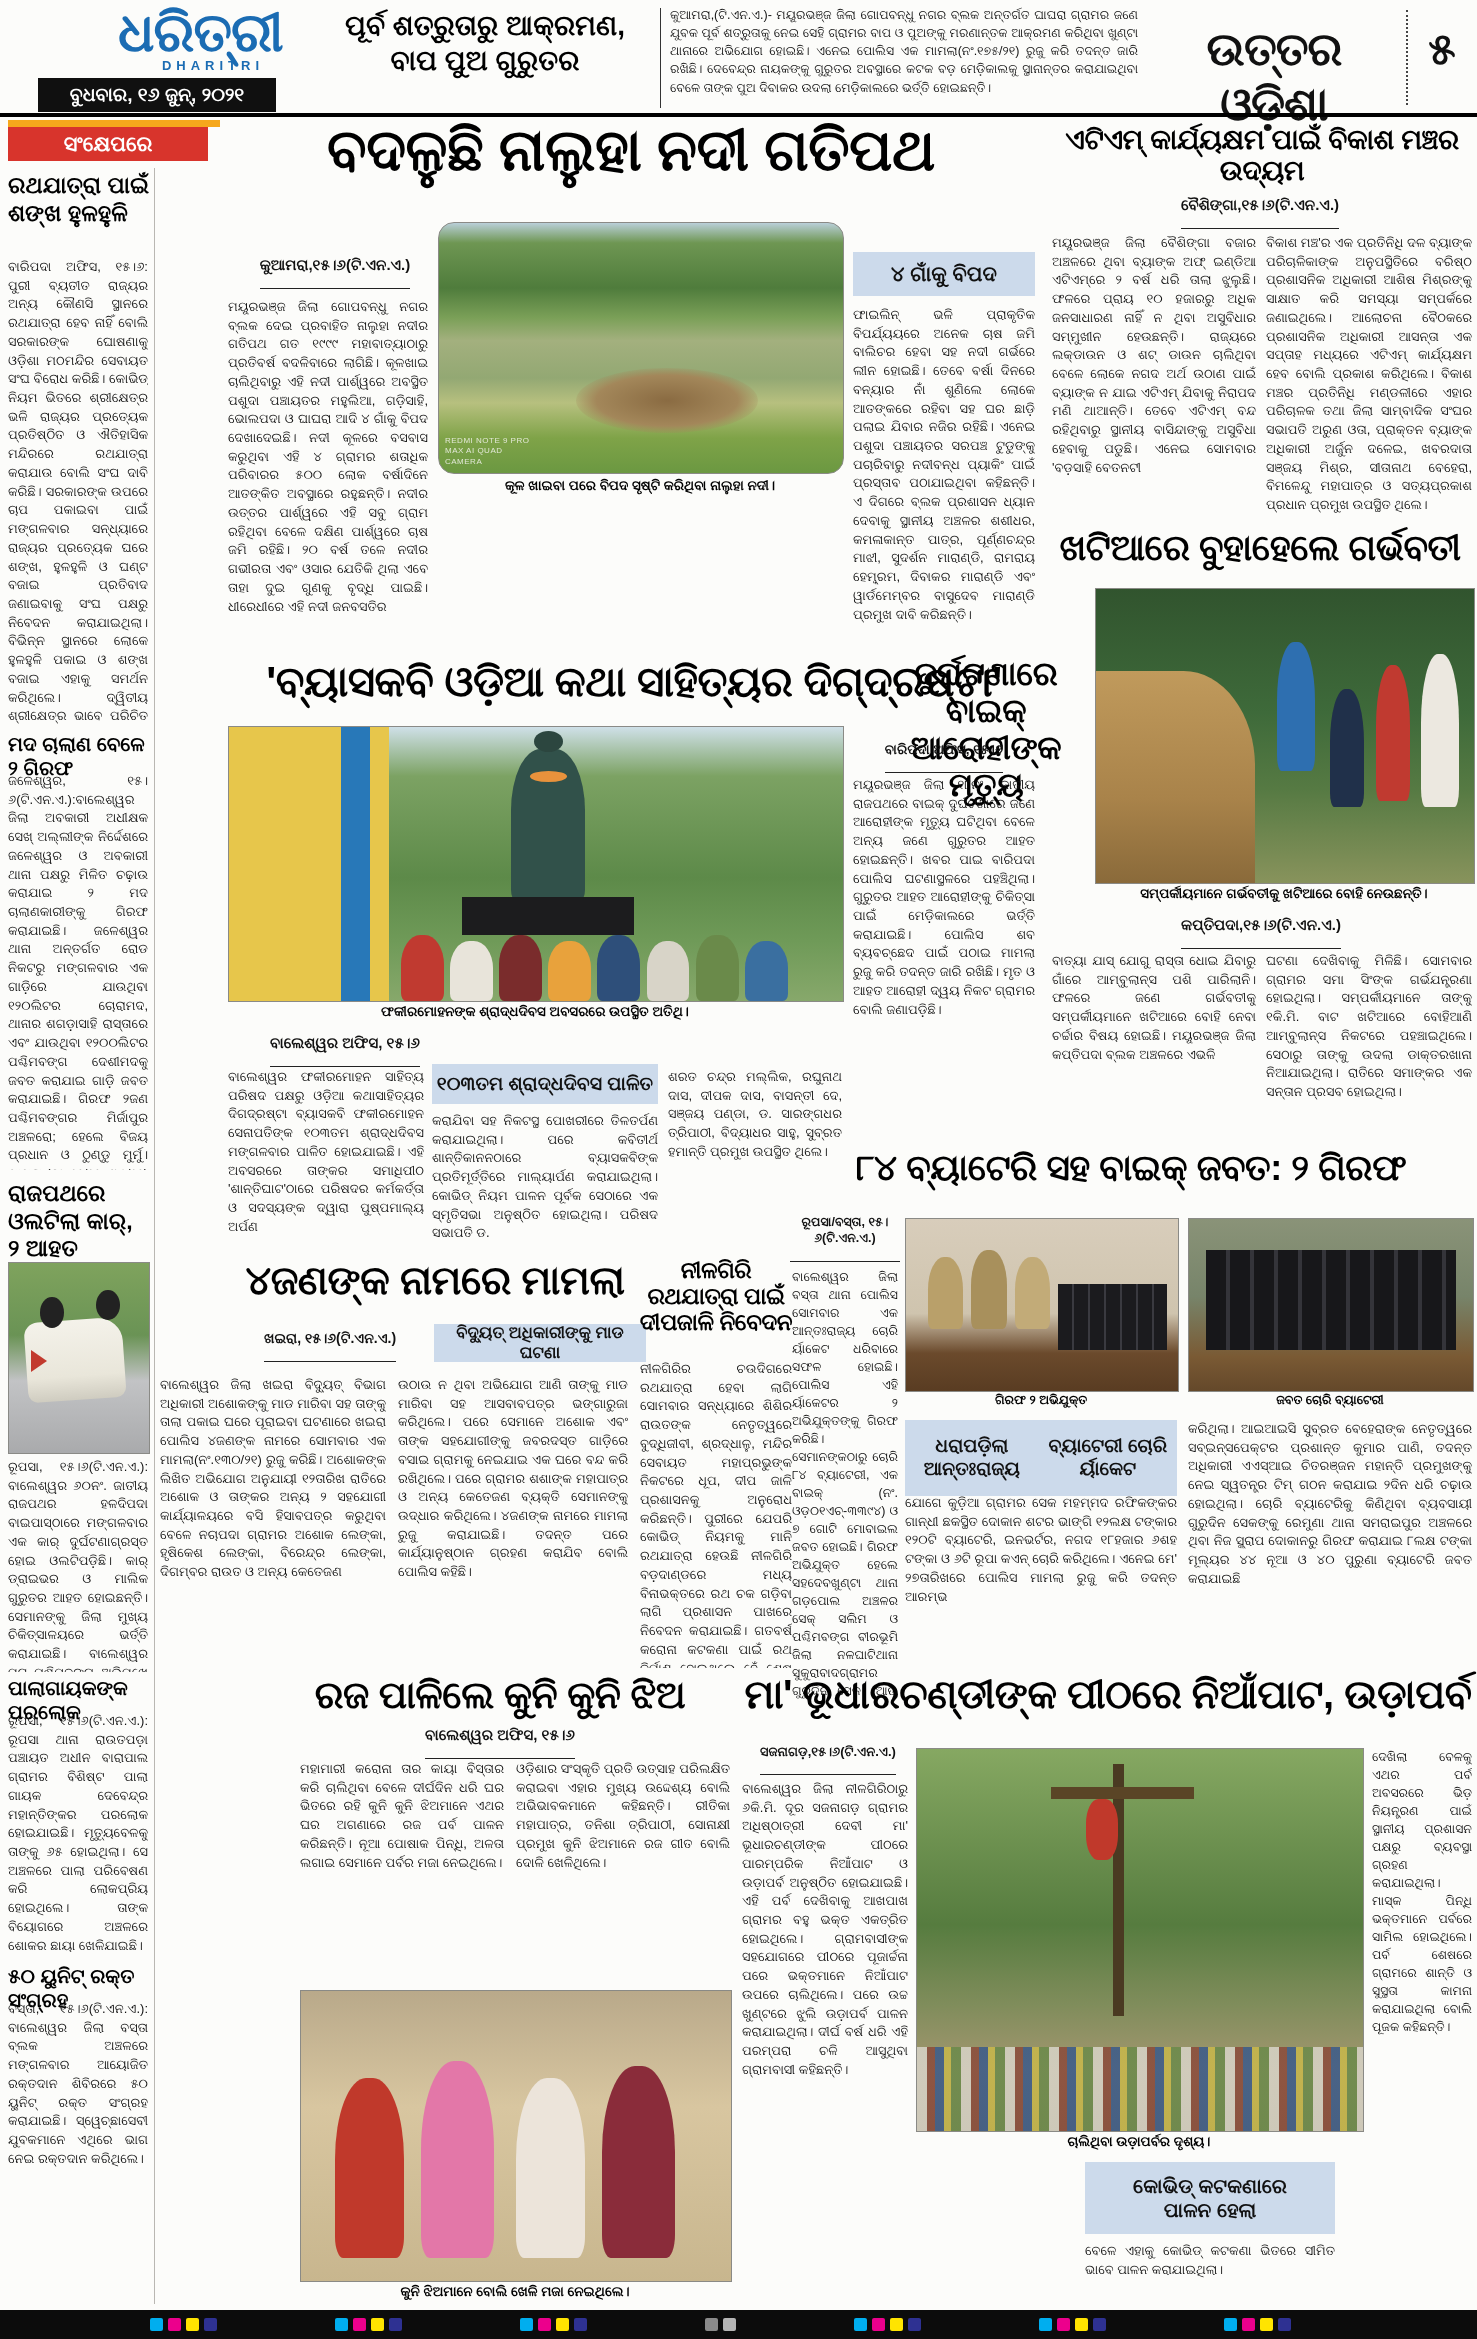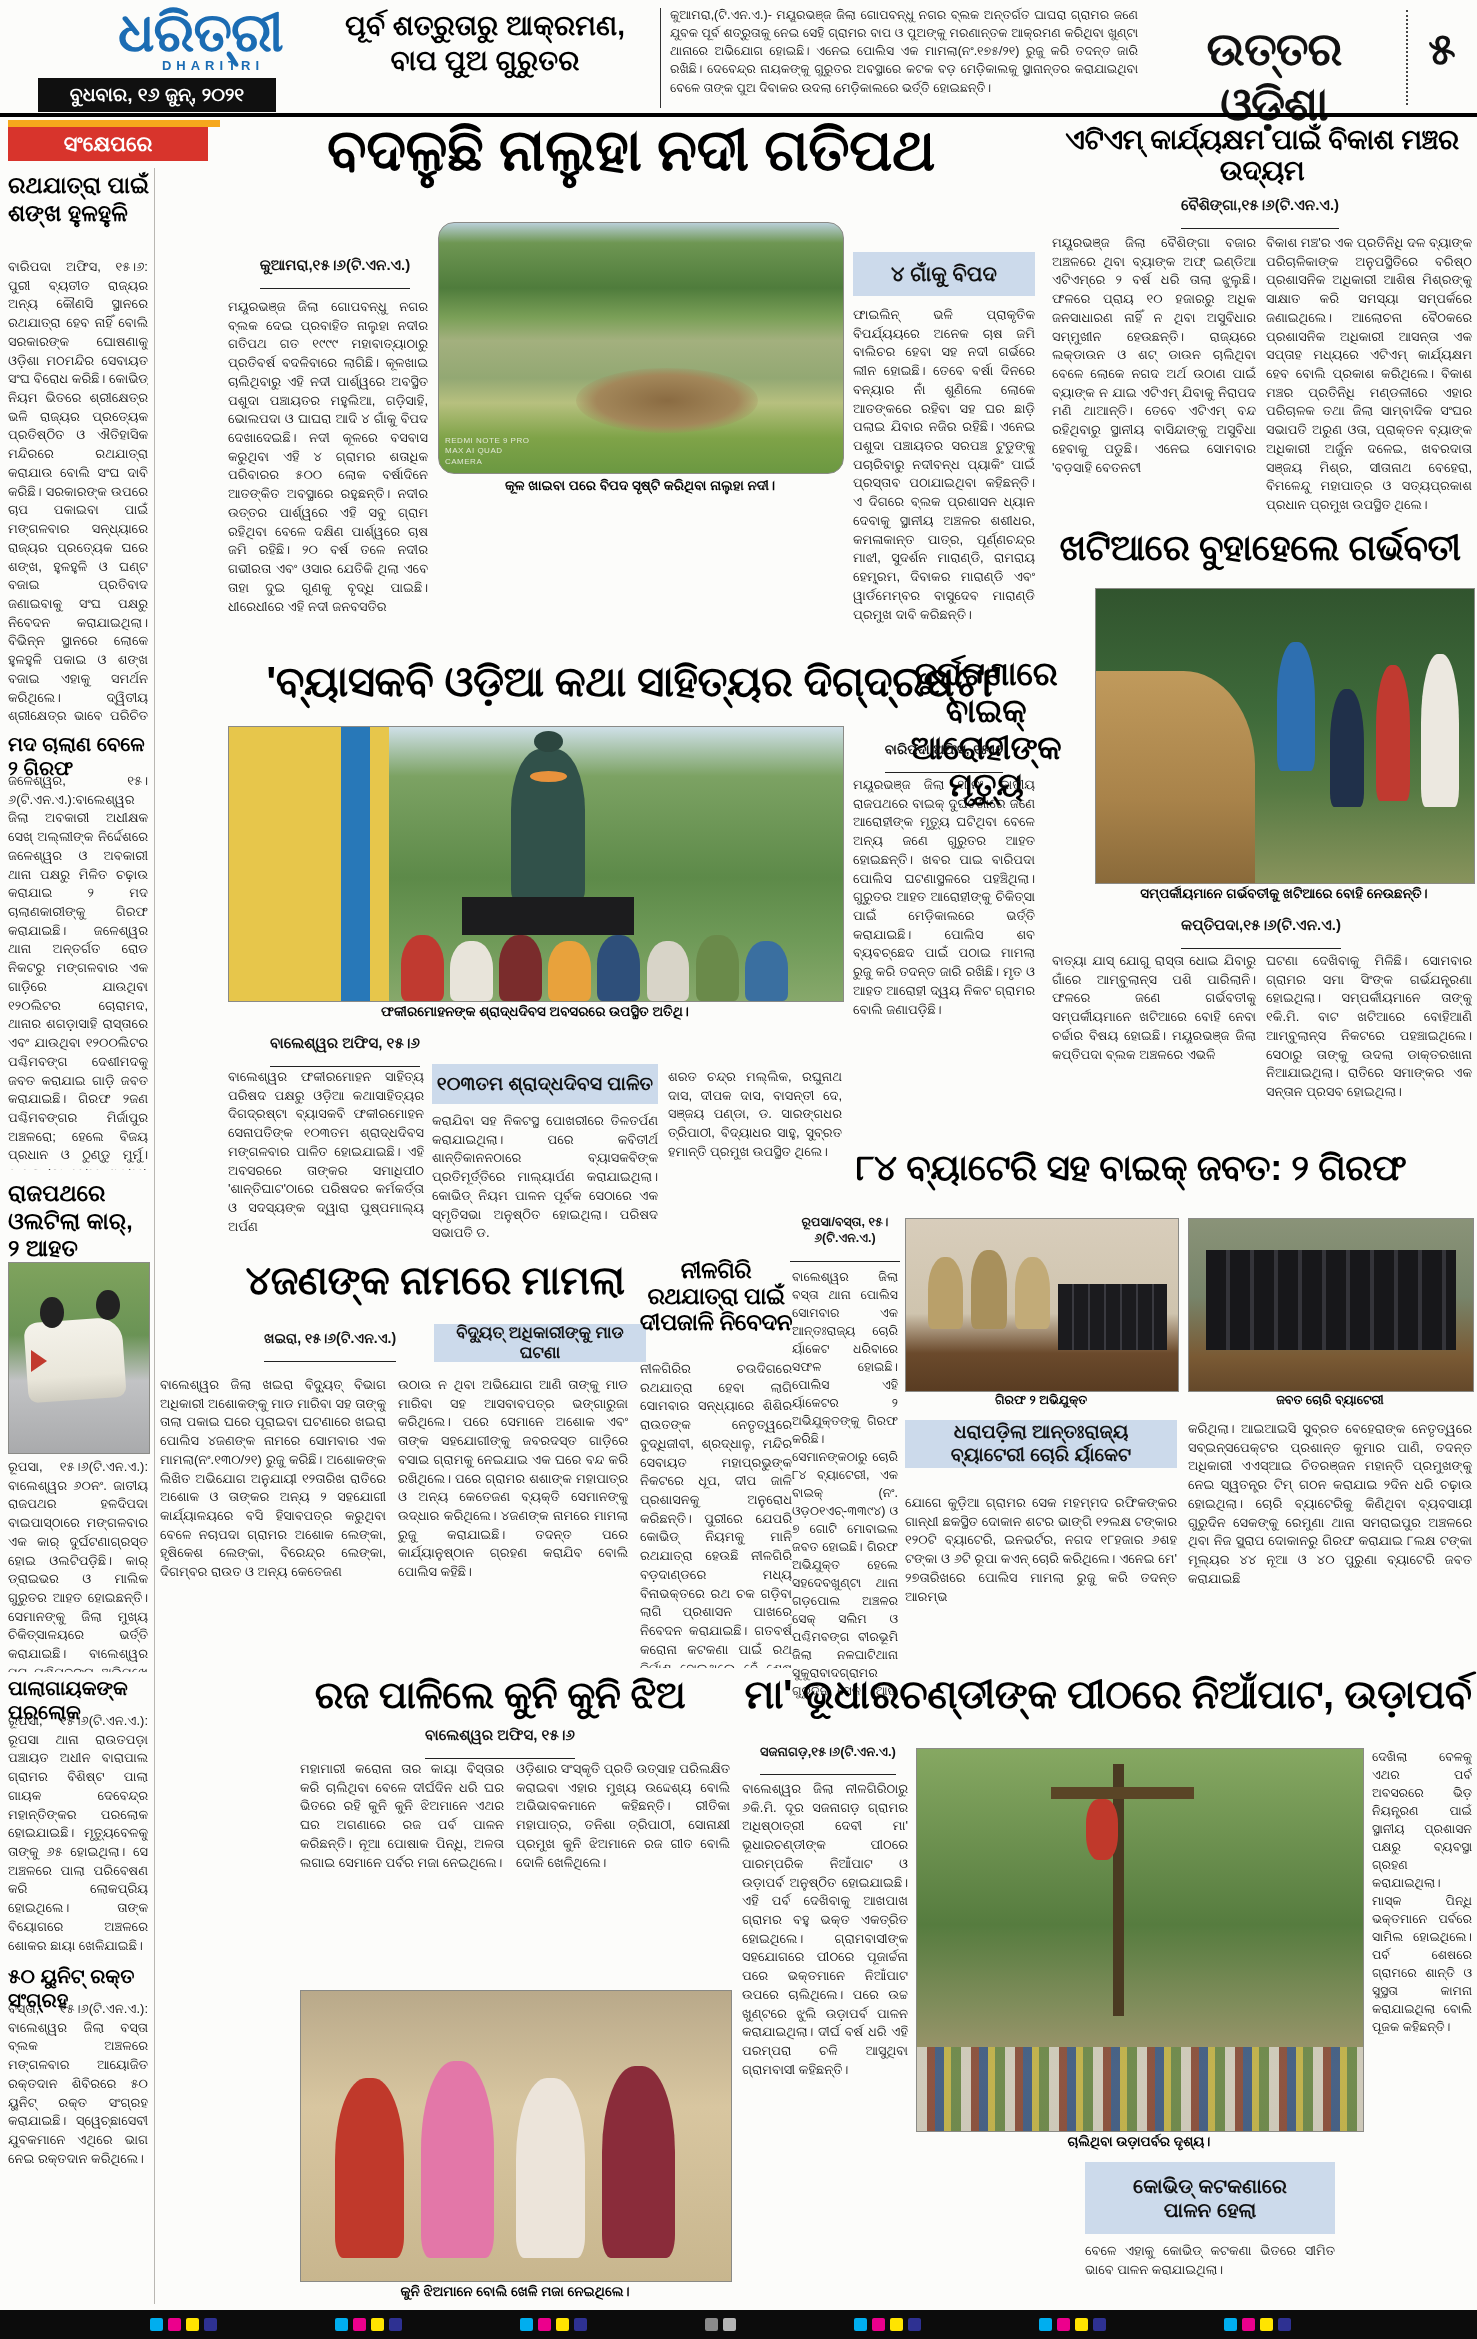--- a/index.html
+++ b/index.html
@@ -199,21 +199,21 @@
     <span class="fig" style="left:24%;top:18%;width:13%;height:46%;background:#a8905c;"></span>
     <span class="fig" style="left:40%;top:22%;width:13%;height:42%;background:#c2ab78;"></span>
     <div class="batts"></div>
   </div>
   <div class="abs caption" style="left:905px;top:1393px;width:272px;font-size:12.5px;">ଗିରଫ ୨ ଅଭିଯୁକ୍ତ</div>
   <div class="abs photo ph-batts" style="left:1188px;top:1218px;width:284px;height:172px;">
     <div class="stack"></div>
   </div>
   <div class="abs caption" style="left:1188px;top:1393px;width:284px;font-size:12.5px;">ଜବତ ଚୋରି ବ୍ୟାଟେରୀ</div>
 
-  <div class="abs subbox" style="left:905px;top:1420px;width:272px;height:48px;font-size:19px;flex-direction:column;">
+  <div class="abs subbox" style="left:905px;top:1420px;width:272px;height:76px;font-size:19px;flex-direction:row;">
     <div>ଧରାପଡ଼ିଲା ଆନ୍ତଃରାଜ୍ୟ</div>
     <div>ବ୍ୟାଟେରୀ ଚୋରି ର୍ୟାକେଟ</div>
   </div>
   <div class="abs body-col" style="left:905px;top:1494px;width:272px;height:210px;">ଯୋଗେ କୁଡ଼ିଆ ଗ୍ରାମର ସେକ ମହମ୍ମଦ ରଫିକଙ୍କର ଗାନ୍ଧୀ ଛକସ୍ଥିତ ଦୋକାନ ଶଟର ଭାଙ୍ଗି ୧୨ଲକ୍ଷ ଟଙ୍କାର ୧୨୦ଟି ବ୍ୟାଟେରି, ଇନଭର୍ଟର, ନଗଦ ୧୮ହଜାର ୬ଶହ ଟଙ୍କା ଓ ୬ଟି ରୂପା କଏନ୍ ଚୋରି କରିଥିଲେ। ଏନେଇ ମେ' ୨୭ତାରିଖରେ ପୋଲିସ ମାମଲା ରୁଜୁ କରି ତଦନ୍ତ ଆରମ୍ଭ</div>
   <div class="abs body-col" style="left:1188px;top:1420px;width:284px;height:284px;">କରିଥିଲା। ଆଇଆଇସି ସୁବ୍ରତ ବେହେରାଙ୍କ ନେତୃତ୍ୱରେ ସବ୍‌ଇନ୍ସପେକ୍ଟର ପ୍ରଶାନ୍ତ କୁମାର ପାଣି, ତଦନ୍ତ ଅଧିକାରୀ ଏଏସ୍‌ଆଇ ଚିତରଞ୍ଜନ ମହାନ୍ତି ପ୍ରମୁଖଙ୍କୁ ନେଇ ସ୍ୱତନ୍ତ୍ର ଟିମ୍ ଗଠନ କରାଯାଇ ୨ଦିନ ଧରି ଚଢ଼ାଉ ହୋଇଥିଲା। ଚୋରି ବ୍ୟାଟେରିକୁ କିଣିଥିବା ବ୍ୟବସାୟୀ ଗୁରୁଦିନ ସେକଙ୍କୁ ରେମୁଣା ଥାନା ସମରାଇପୁର ଅଞ୍ଚଳରେ ଥିବା ନିଜ ସ୍କ୍ରାପ ଦୋକାନରୁ ଗିରଫ କରାଯାଇ ୮ଲକ୍ଷ ଟଙ୍କା ମୂଲ୍ୟର ୪୪ ନୂଆ ଓ ୪୦ ପୁରୁଣା ବ୍ୟାଟେରି ଜବତ କରାଯାଇଛି</div>
 
   <div class="abs art-head center" style="left:298px;top:1674px;width:404px;font-size:38px;">ରଜ ପାଳିଲେ କୁନି କୁନି ଝିଅ</div>
   <div class="abs dateline" style="left:396px;top:1726px;width:208px;"><span>ବାଲେଶ୍ୱର ଅଫିସ, ୧୫।୬</span></div>
   <div class="abs body-col" style="left:300px;top:1760px;width:204px;height:224px;">ମହାମାରୀ କରୋନା ତାର କାୟା ବିସ୍ତାର କରି ଚାଲିଥିବା ବେଳେ ଦୀର୍ଘଦିନ ଧରି ଘର ଭିତରେ ରହି କୁନି କୁନି ଝିଅମାନେ ଏଥର ଘର ଅଗଣାରେ ରଜ ପର୍ବ ପାଳନ କରିଛନ୍ତି। ନୂଆ ପୋଷାକ ପିନ୍ଧି, ଅଳତା ଲଗାଇ ସେମାନେ ପର୍ବର ମଜା ନେଇଥିଲେ।</div>
   <div class="abs body-col" style="left:516px;top:1760px;width:214px;height:224px;">ଓଡ଼ିଶାର ସଂସ୍କୃତି ପ୍ରତି ଉତ୍ସାହ ପରିଲକ୍ଷିତ କରାଇବା ଏହାର ମୁଖ୍ୟ ଉଦ୍ଦେଶ୍ୟ ବୋଲି ଅଭିଭାବକମାନେ କହିଛନ୍ତି। ରୀତିକା ମହାପାତ୍ର, ତନିଶା ତ୍ରିପାଠୀ, ସୋନାକ୍ଷୀ ପ୍ରମୁଖ କୁନି ଝିଅମାନେ ରଜ ଗୀତ ବୋଲି ଦୋଳି ଖେଳିଥିଲେ।</div>

